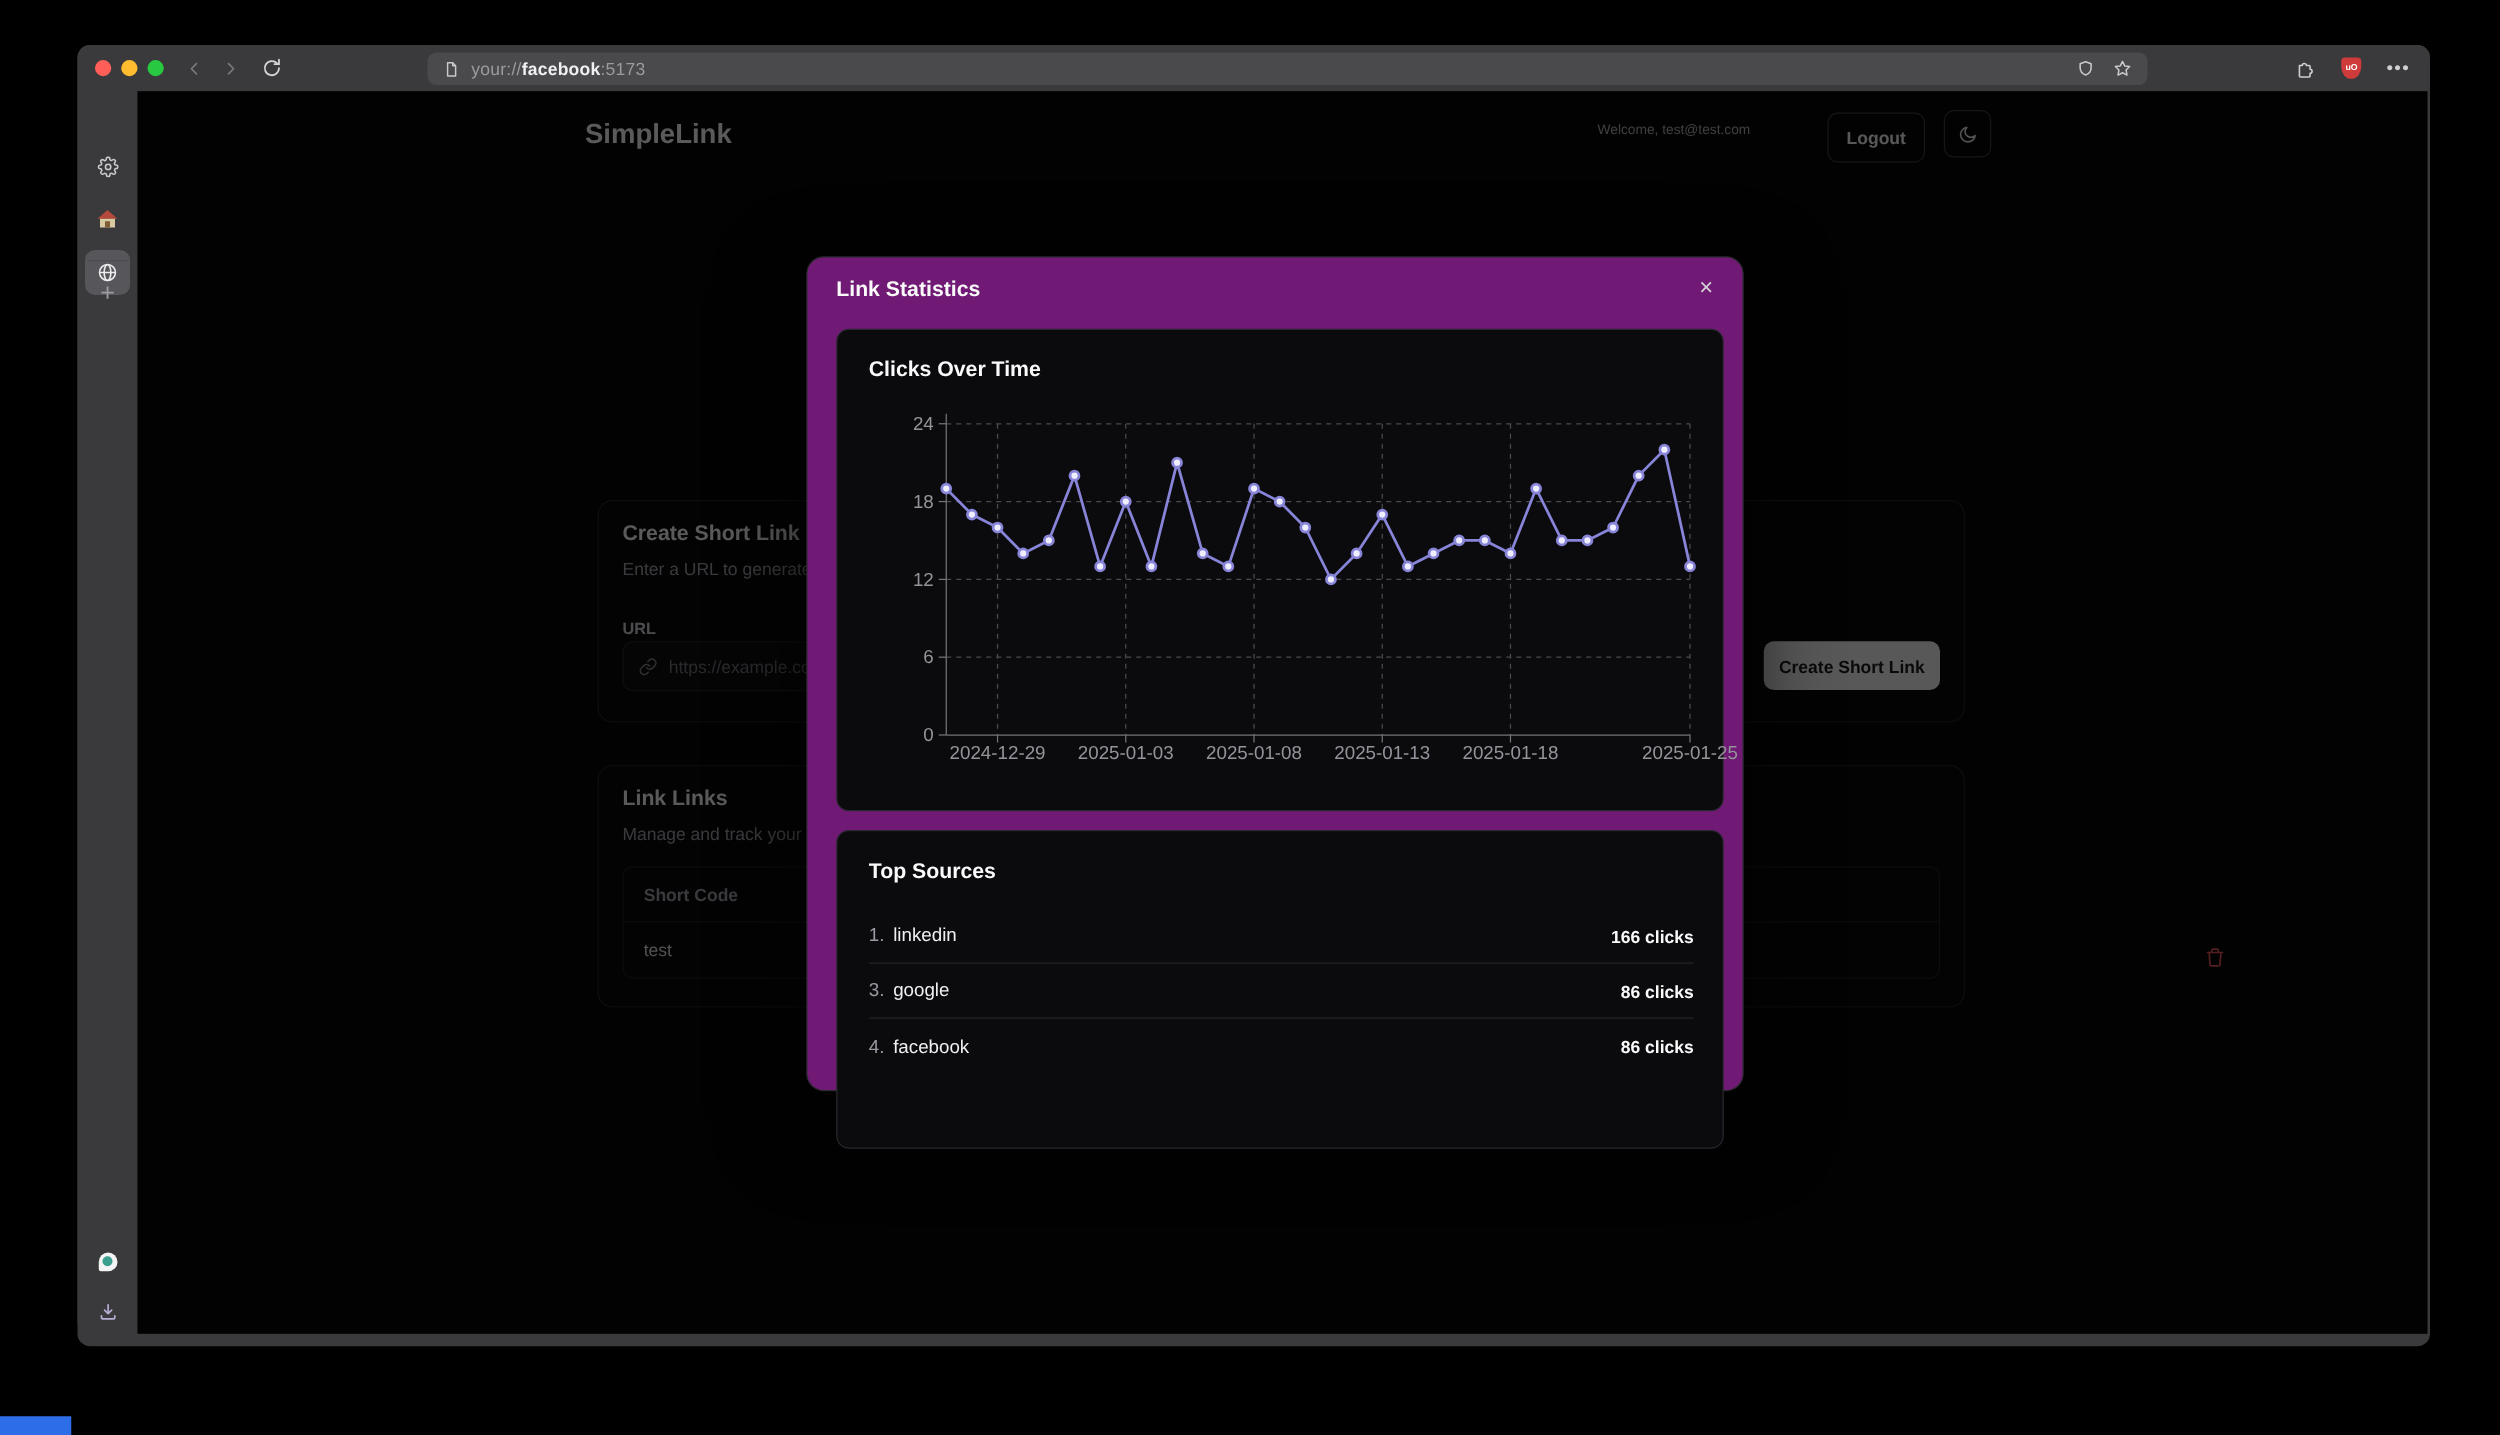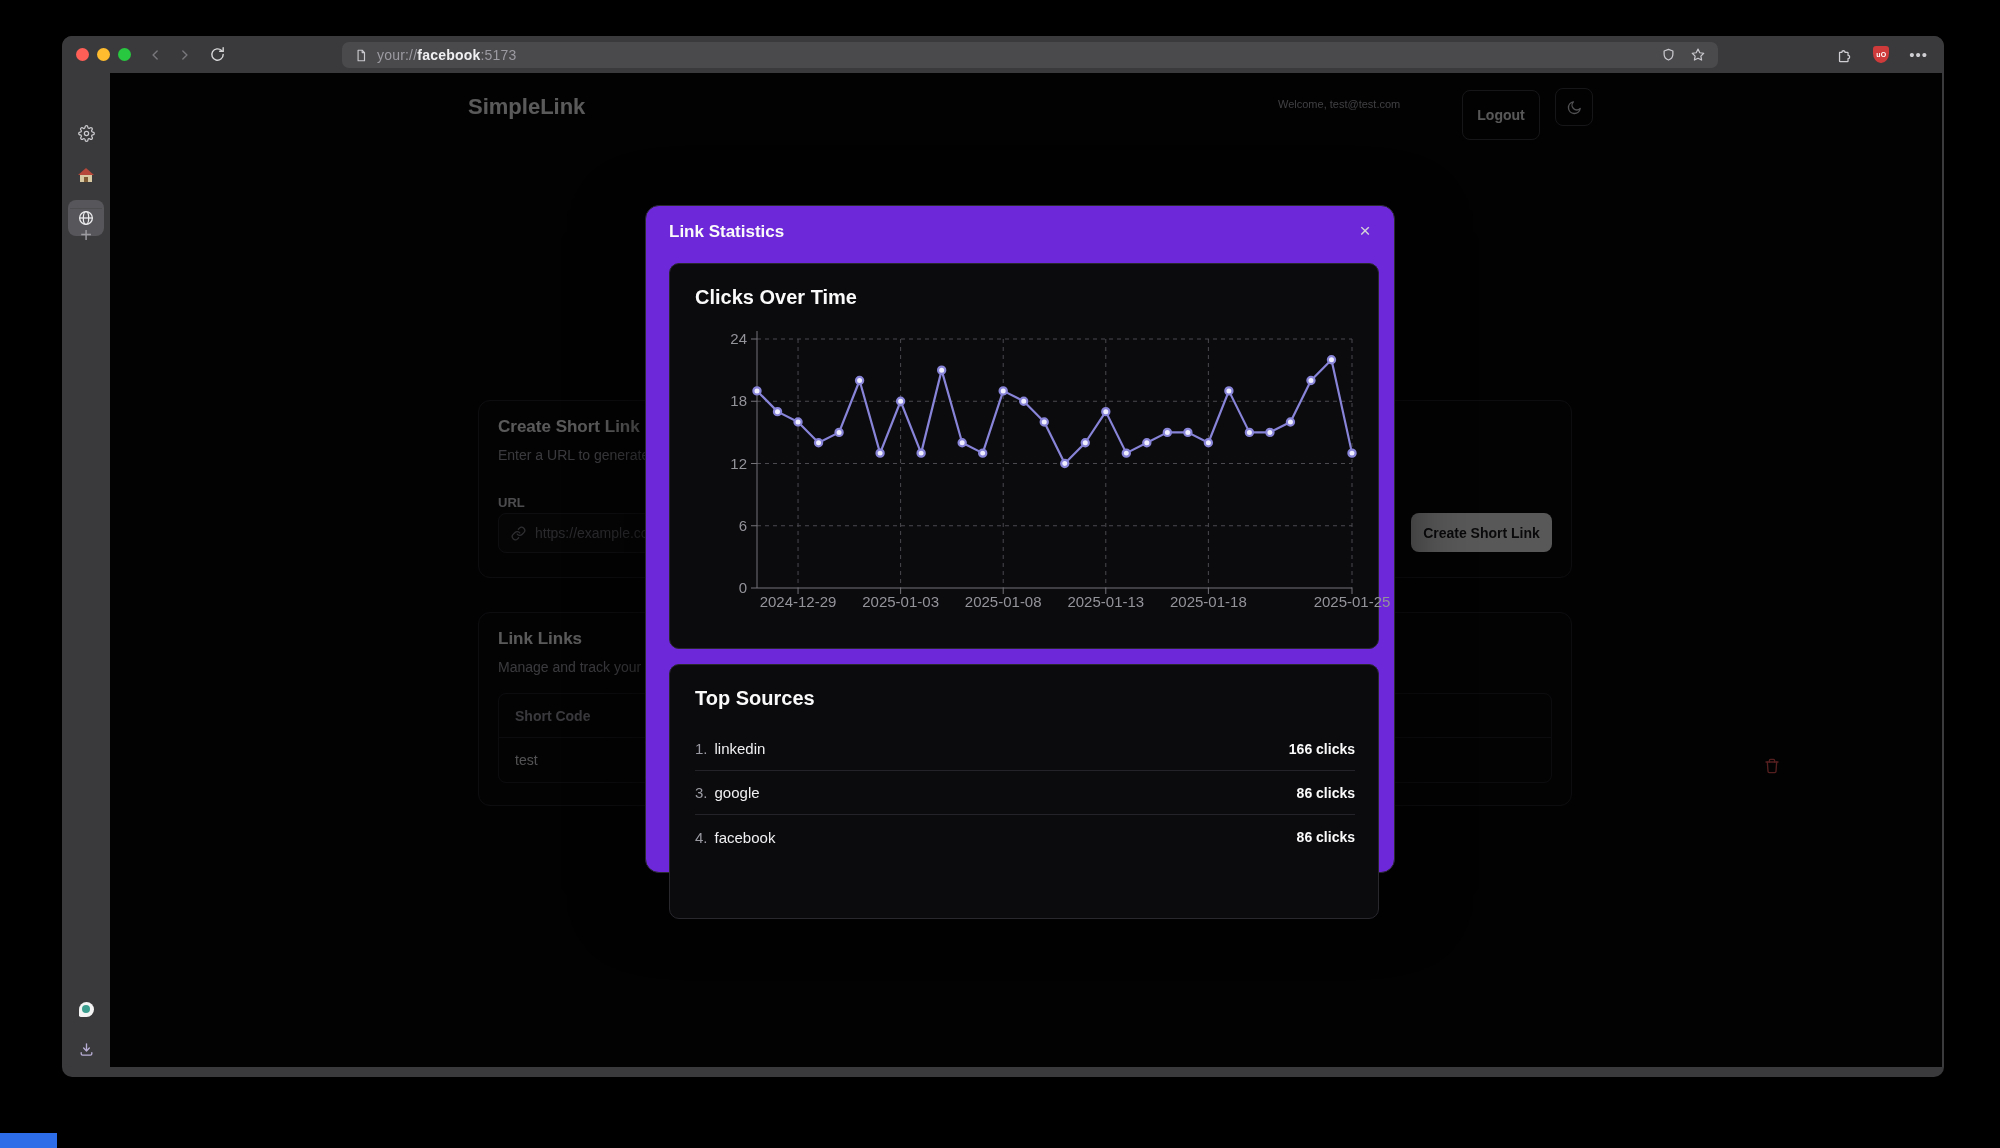--- a/index.html
+++ b/index.html
@@ -39,21 +39,21 @@
   .house .base { position:absolute; left:2px; top:7px; width:12px; height:7px; background:#d8c9a3; }
   .house .door { position:absolute; left:6px; top:9px; width:4px; height:5px; background:#7e5c36; }
   .blob { position:relative; width:15px; height:15px; background:#f4f4f4; border-radius:50% 50% 50% 12%; }
   .blob i { position:absolute; left:3px; top:3px; width:8px; height:8px; background:#3c9e8e; border-radius:50%; }
 
   
   .page-area { position:absolute; left:48px; top:37px; right:2px; bottom:10px; background:#060608; overflow:hidden; }
   .page { position:absolute; inset:0; }
   .app-title { position:absolute; left:358px; top:21px; font-size:22px; font-weight:700; color:#ececee; }
   .welcome { position:absolute; left:1168px; top:25px; font-size:11px; color:#a6a6ad; }
-  .logout-btn { position:absolute; left:1352px; top:17px; width:78px; height:50px; border:1px solid #3a3a40;
+  .logout-btn { position:absolute; left:1352px; top:17px; width:78px; height:40px; border:1px solid #3a3a40;
                 border-radius:8px; color:#e8e8ea; font-size:14px; font-weight:600; display:flex;
                 align-items:center; justify-content:center; background:transparent; }
   .moon-btn { position:absolute; left:1445px; top:15px; width:38px; height:38px; border:1px solid #3a3a40;
               border-radius:8px; color:#d5d5da; display:flex; align-items:center; justify-content:center; background:transparent; }
 
   .card-bg { position:absolute; background:#0a0a0d; border:1px solid #232328; border-radius:12px; }
   .create-card { left:368px; top:327px; width:1094px; height:178px; }
   .links-card  { left:368px; top:539px; width:1094px; height:194px; }
   .card-title { position:absolute; left:19px; top:16px; font-size:17px; font-weight:700; color:#ececee; }
   .card-sub   { position:absolute; left:19px; top:46px; font-size:14px; color:#9a9aa2; }
@@ -66,29 +66,29 @@
                 color:#1a1a1d; border:0; border-radius:8px; font-size:14px; font-weight:600; }
   .links-table { position:absolute; left:19px; right:19px; top:80px; border:1px solid #202025; border-radius:8px; }
   .t-header { height:44px; border-bottom:1px solid #202025; display:flex; align-items:center; padding:0 16px;
               font-size:14px; color:#9a9aa2; font-weight:600; }
   .t-row { height:44px; display:flex; align-items:center; padding:0 16px; font-size:14px; color:#d8d8dc; }
   .trash { position:absolute; left:1285px; top:145px; color:#e05252; }
 
   .dim-overlay { position:absolute; inset:0; background:rgba(0,0,0,.62); z-index:10; }
 
   
-  .modal { position:absolute; left:535px; top:132px; width:750px; height:668px; background:#6d28d9;
+  .modal { position:absolute; left:535px; top:132px; width:750px; height:668px; background:#701a75;
            border:1px solid #2a2a2f; border-radius:14px; z-index:20; box-shadow:0 24px 70px rgba(0,0,0,.75);padding-left:27px; }
   .modal-title { position:absolute; left:23px; top:16px; font-size:17px; font-weight:700; color:#fafafa; }
   .modal-close { position:absolute; right:16px; top:12px; width:26px; height:26px; color:#d4d4d8;
                  font-size:19px; display:flex; align-items:center; justify-content:center; background:transparent; border:0; }
   .inner-card { position:absolute; left:23px; width:710px; background:#0b0b0e; border:1px solid #28282d; border-radius:10px; }
   .chart-card { top:57px; height:386px; }
   .sources-card { top:458px; height:255px; }
-  .inner-title { position:absolute; left:25px; top:22px; font-size:20px; font-weight:700; color:#fafafa; }
+  .inner-title { position:absolute; left:25px; top:22px; font-size:17px; font-weight:700; color:#fafafa; }
   .chart-wrap { position:absolute; left:20px; top:52px; }
   .sources-list { position:absolute; left:25px; right:23px; top:62px; }
   .source-row { height:44px; display:flex; align-items:center; justify-content:space-between;
                 border-bottom:1px solid #232329; }
   .source-row:last-child { border-bottom:0; }
   .src-left { font-size:15px; color:#f0f0f2; }
   .src-left .rank { color:#9a9aa2; margin-right:7px; }
   .src-clicks { font-size:14px; font-weight:700; color:#fafafa; }
 
   .dock-accent { position:absolute; left:0; bottom:0; width:57px; height:15px; background:#2e6de8; }

